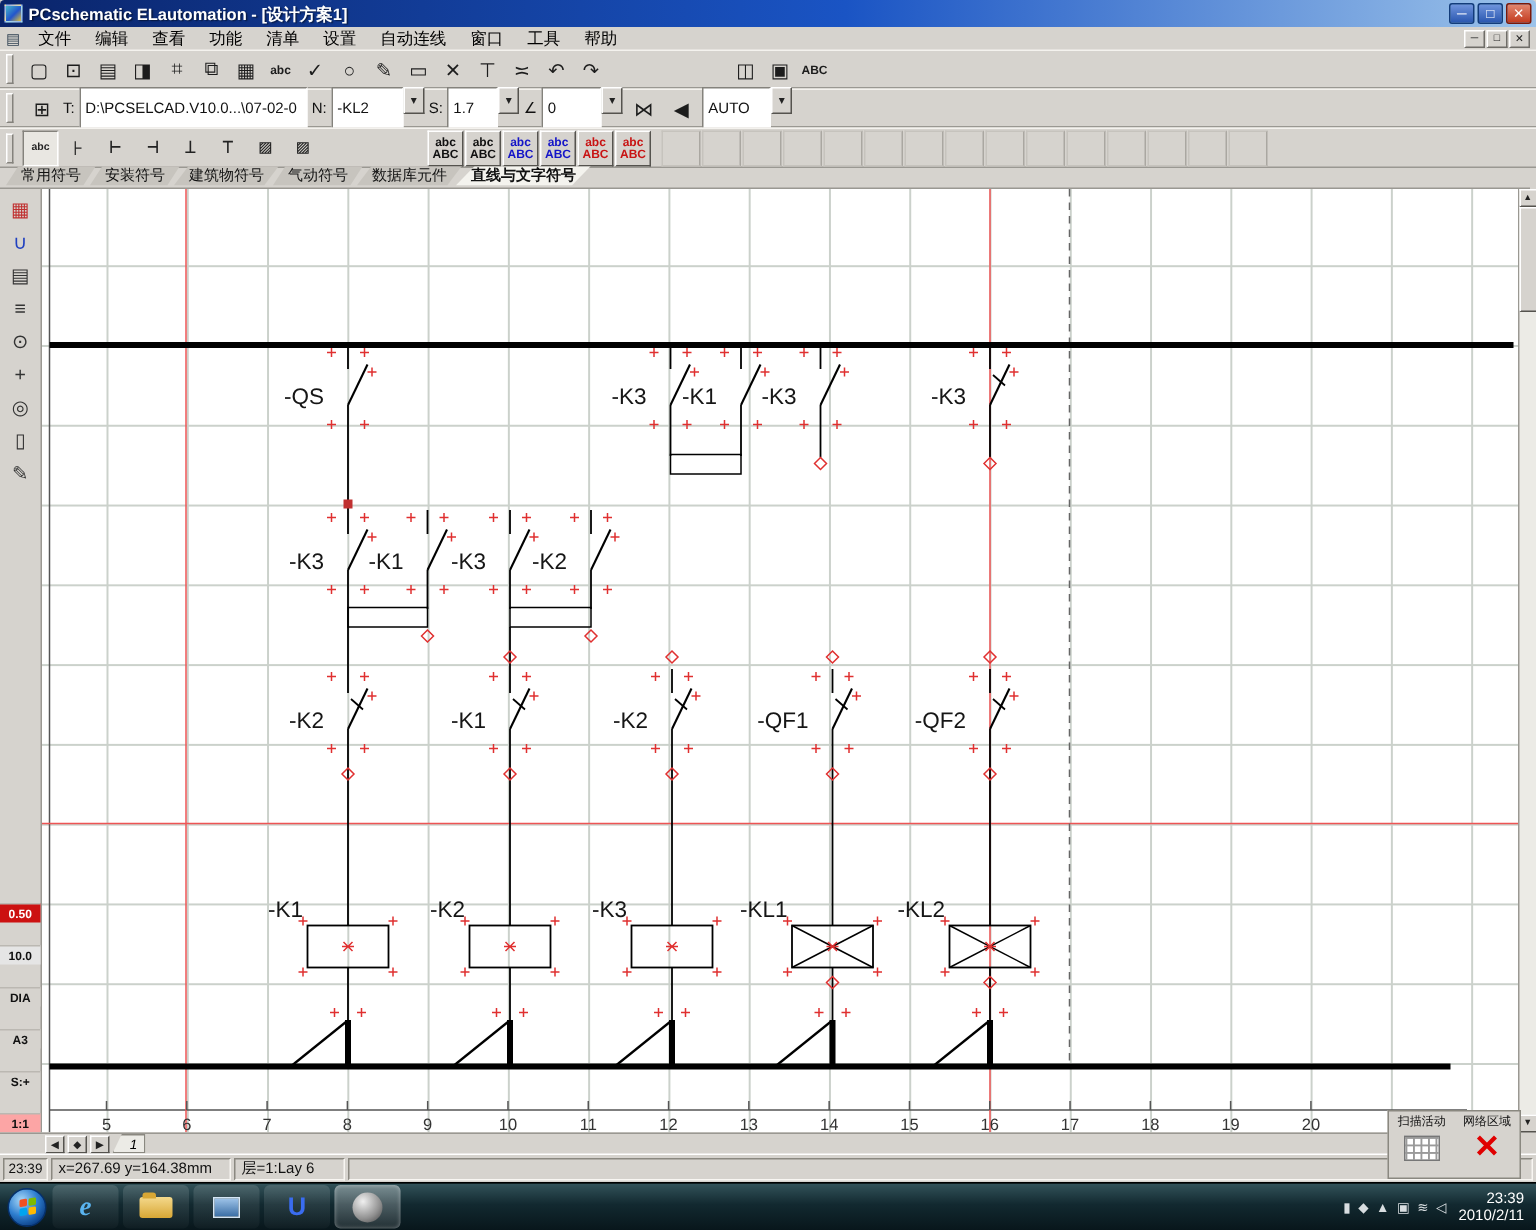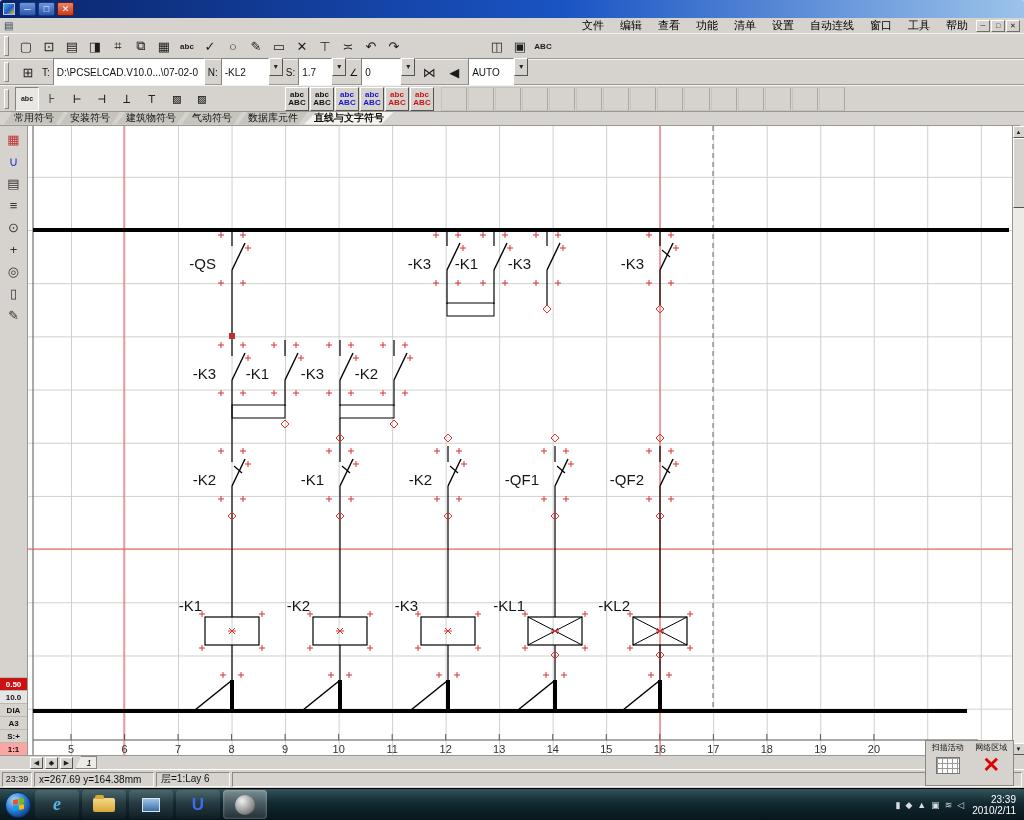--- a/index.html
+++ b/index.html
@@ -11,21 +11,21 @@
 .titlebar{position:absolute;top:0;left:0;width:100%;height:18px;background:linear-gradient(90deg,#0a246a,#1a54c4 55%,#9cc3ea);display:flex;align-items:center;padding:0 3px;border-radius:3px 3px 0 0;}
 .appicon{width:12px;height:12px;background:linear-gradient(135deg,#46b8c8,#2255cc 55%,#e0c23a);border:1px solid #ffffff88;margin-right:4px;}
 .title{color:#fff;font-size:11px;font-weight:bold;text-shadow:1px 1px 1px #00000088;flex:1;white-space:nowrap;overflow:hidden;}
 .wbtns{display:flex;gap:2px;}
 .wbtn{width:17px;height:14px;display:flex;align-items:center;justify-content:center;color:#fff;font-size:9px;line-height:9px;background:linear-gradient(#6f94dc,#2a57b0);border:1px solid #123c7a;border-radius:2px;}
 .wbtn.close{background:linear-gradient(#e2876f,#c33b1f);border-color:#7a1808;}
 
 
 .menubar{position:absolute;top:18px;left:0;width:100%;height:15px;background:#d6d3ce;display:flex;align-items:center;padding:0 2px;font-size:11px;}
 .micon{font-size:10px;color:#345;margin:0 4px 0 2px;}
-.mitems{display:flex;flex:1;justify-content:flex-end;}
+.mitems{display:flex;flex:1;}
 .mitem{padding:0 8px;color:#000;}
 .childctl{display:flex;gap:1px;margin-right:2px;}
 .cbtn{width:14px;height:12px;background:#d6d3ce;border:1px solid;border-color:#fff #6f6d68 #6f6d68 #fff;font-size:7px;display:flex;align-items:center;justify-content:center;color:#222;}
 
 
 .tb{position:absolute;left:0;width:1024px;background:#d6d3ce;border-top:1px solid #f4f2ee;border-bottom:1px solid #9a9892;display:flex;align-items:center;padding:0 4px;}
 .tb::before{content:"";width:3px;height:18px;border:1px solid;border-color:#fff #84827c #84827c #fff;margin-right:5px;}
 .tb1{top:33px;height:26px;gap:1px;}
 .tb2{top:59px;height:26px;gap:3px;}
 .tb3{top:85px;height:27px;gap:1px;}
@@ -50,21 +50,21 @@
 
 
 .tabrow{position:absolute;top:112px;left:0;width:1020px;height:14px;background:#d6d3ce;border-bottom:1px solid #9a9892;display:flex;align-items:flex-end;padding-left:4px;}
 .tab{display:inline-flex;align-items:center;height:13px;padding:0 10px;font-size:10px;background:#c7c4be;color:#111;clip-path:polygon(14% 0,100% 0,86% 100%,0 100%);margin-right:-4px;}
 .tab.active{background:#f4f3ee;font-weight:bold;z-index:2;}
 
 
 .lefttb{position:absolute;left:0;top:126px;width:28px;height:629px;background:#d6d3ce;border-right:1px solid #9a9892;display:flex;flex-direction:column;align-items:center;padding-top:4px;}
 .lticon{width:22px;height:19px;display:flex;align-items:center;justify-content:center;font-size:13px;margin-bottom:3px;}
 .lt-spacer{flex:1;}
-.badge{width:27px;height:13px;font-size:8px;display:flex;align-items:center;justify-content:center;border-top:1px solid #bbb8b2;font-weight:bold;}
+.badge{width:27px;height:13px;font-size:8px;display:flex;align-items:center;justify-content:center;border-top:1px solid #bbb8b2;font-weight:bold;margin-top:15px;}
 
 
 .canvas{position:absolute;left:28px;top:126px;width:984px;height:629px;background:#fff;background-image:linear-gradient(90deg,#cbd1cb 1px,transparent 1px),linear-gradient(#cbd1cb 1px,transparent 1px);background-size:53.53px 100%,100% 53.2px;background-position:43px 0,0 50.8px;}
 .canvas svg{position:absolute;left:0;top:0;}
 
 
 .vscroll{position:absolute;left:1012px;top:126px;width:12px;height:629px;background:#ecebe6;border-left:1px solid #9a9892;display:flex;flex-direction:column;align-items:center;}
 .sarr{width:12px;height:12px;background:#d6d3ce;border:1px solid;border-color:#fff #55534e #55534e #fff;font-size:6px;display:flex;align-items:center;justify-content:center;color:#222;}
 .sthumb{width:12px;height:70px;background:#d6d3ce;border:1px solid;border-color:#fff #55534e #55534e #fff;}
 .vfill{flex:1;}
@@ -107,20 +107,21 @@
 .clock{display:flex;flex-direction:column;align-items:flex-end;color:#fff;font-size:10px;line-height:11px;margin-right:3px;}
 </style>
 </head>
 <body>
 
 <div class="screen">
   <div class="window">
 
     <div class="titlebar">
       <span class="appicon"></span>
+      <span class="title">PCschematic ELautomation - [设计方案1]</span>
       <span class="wbtns">
         <span class="wbtn">─</span>
         <span class="wbtn">□</span>
         <span class="wbtn close">✕</span>
       </span>
     </div>
 
     <div class="menubar">
       <span class="micon">▤</span>
       <span id="menu-items" class="mitems">

